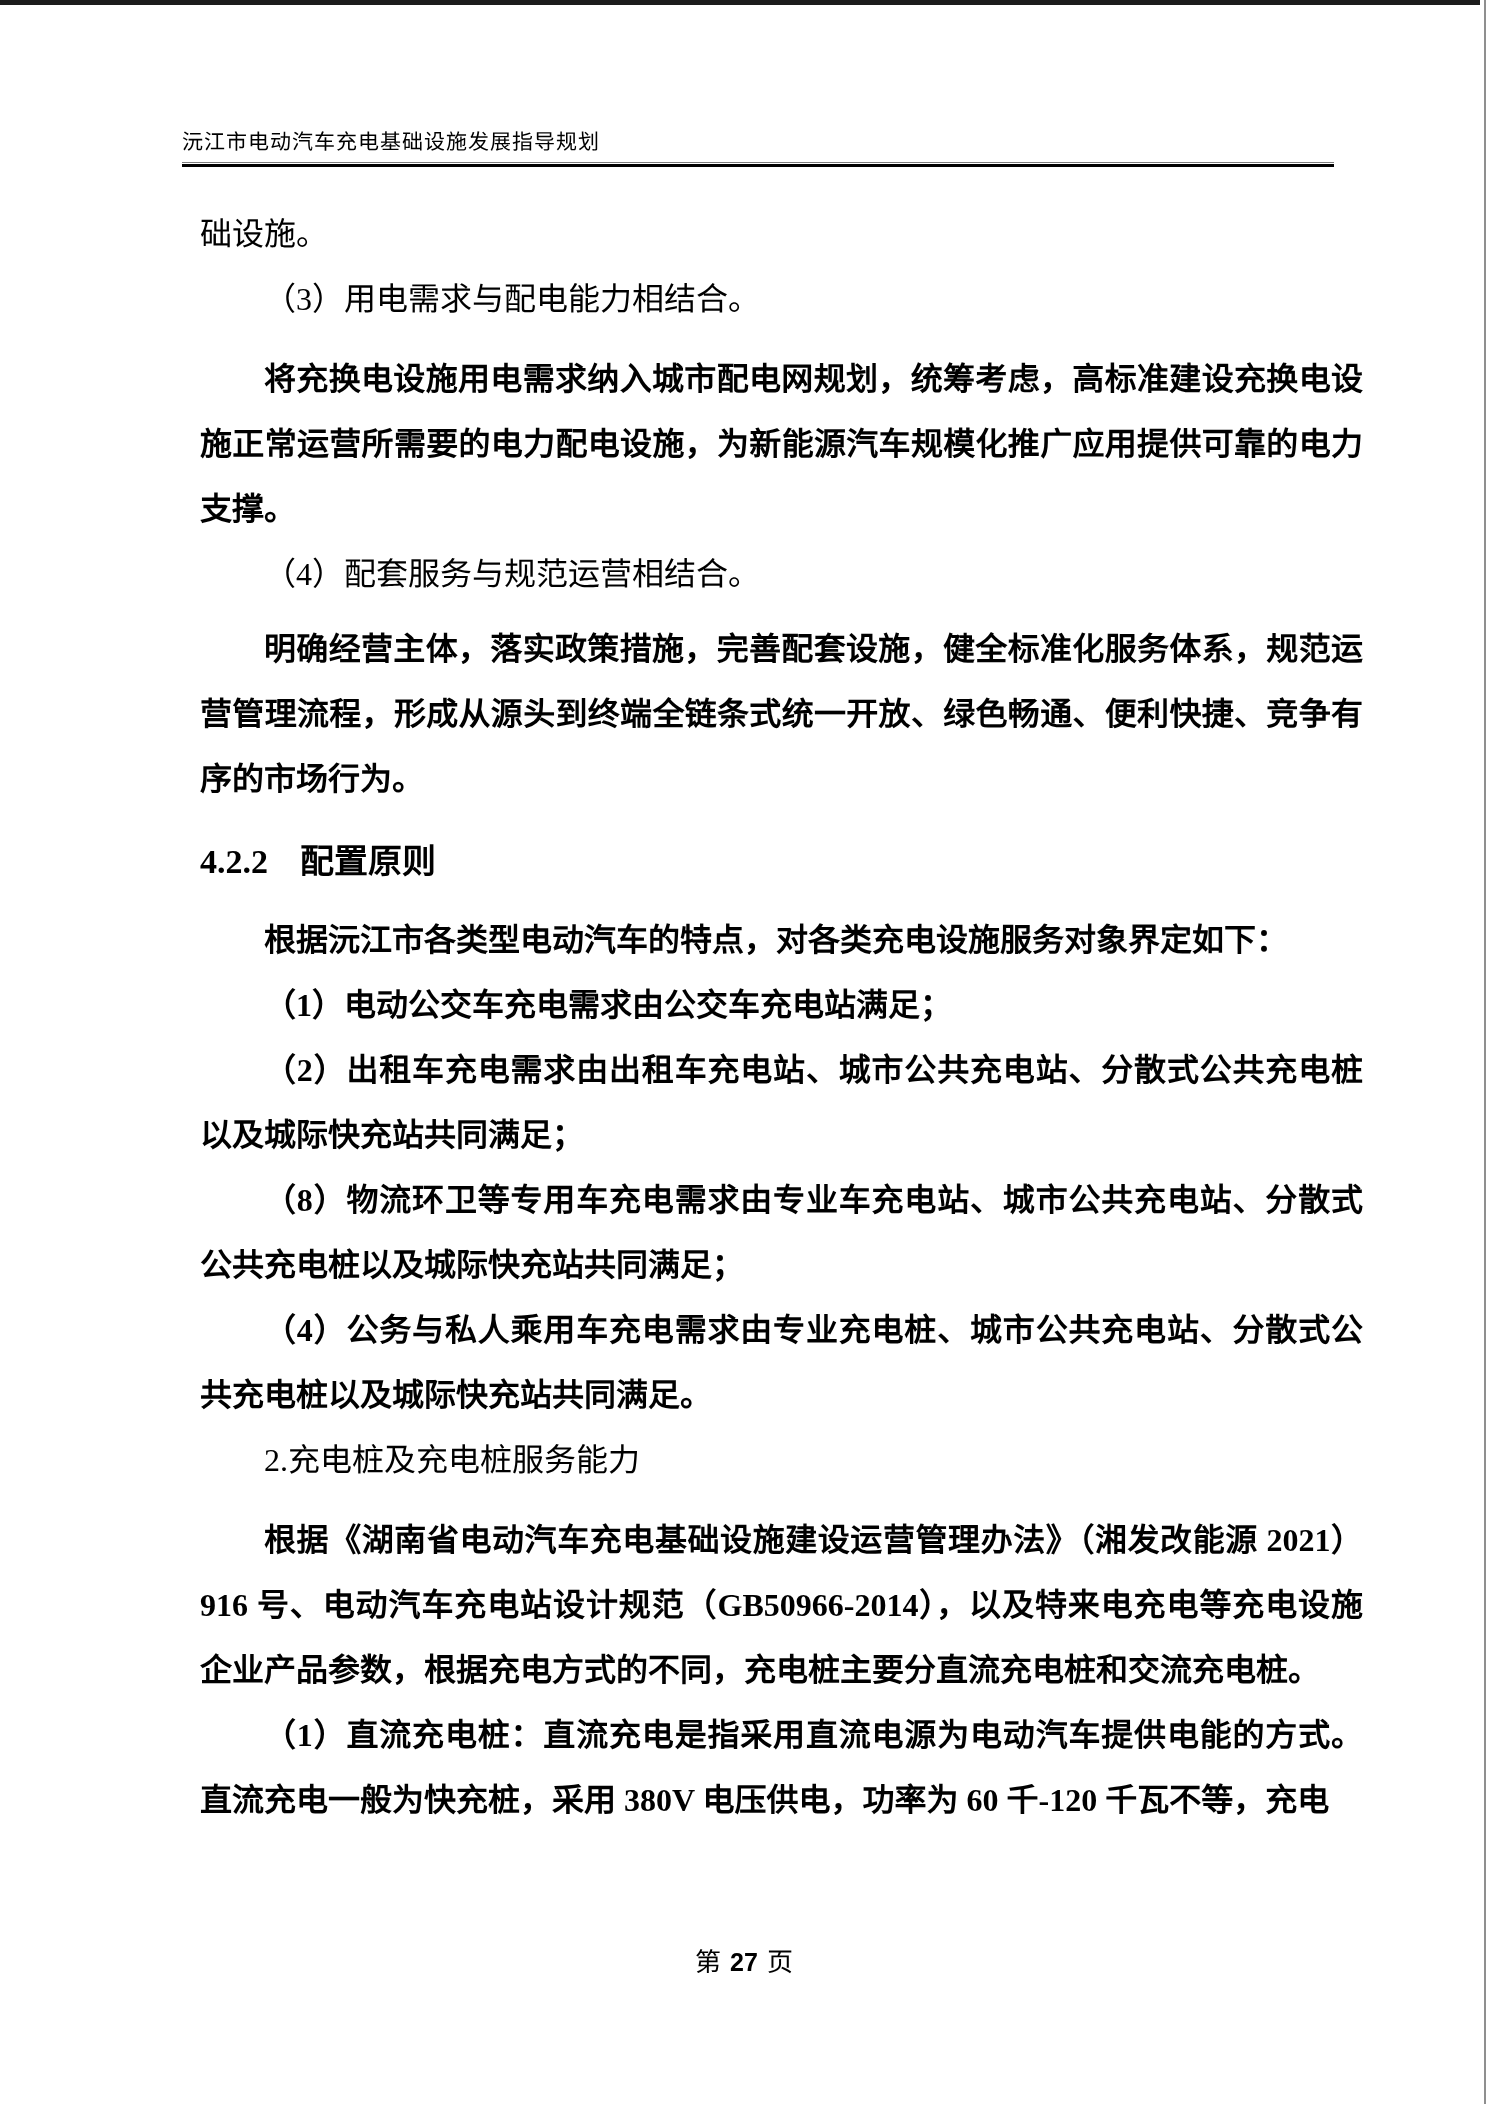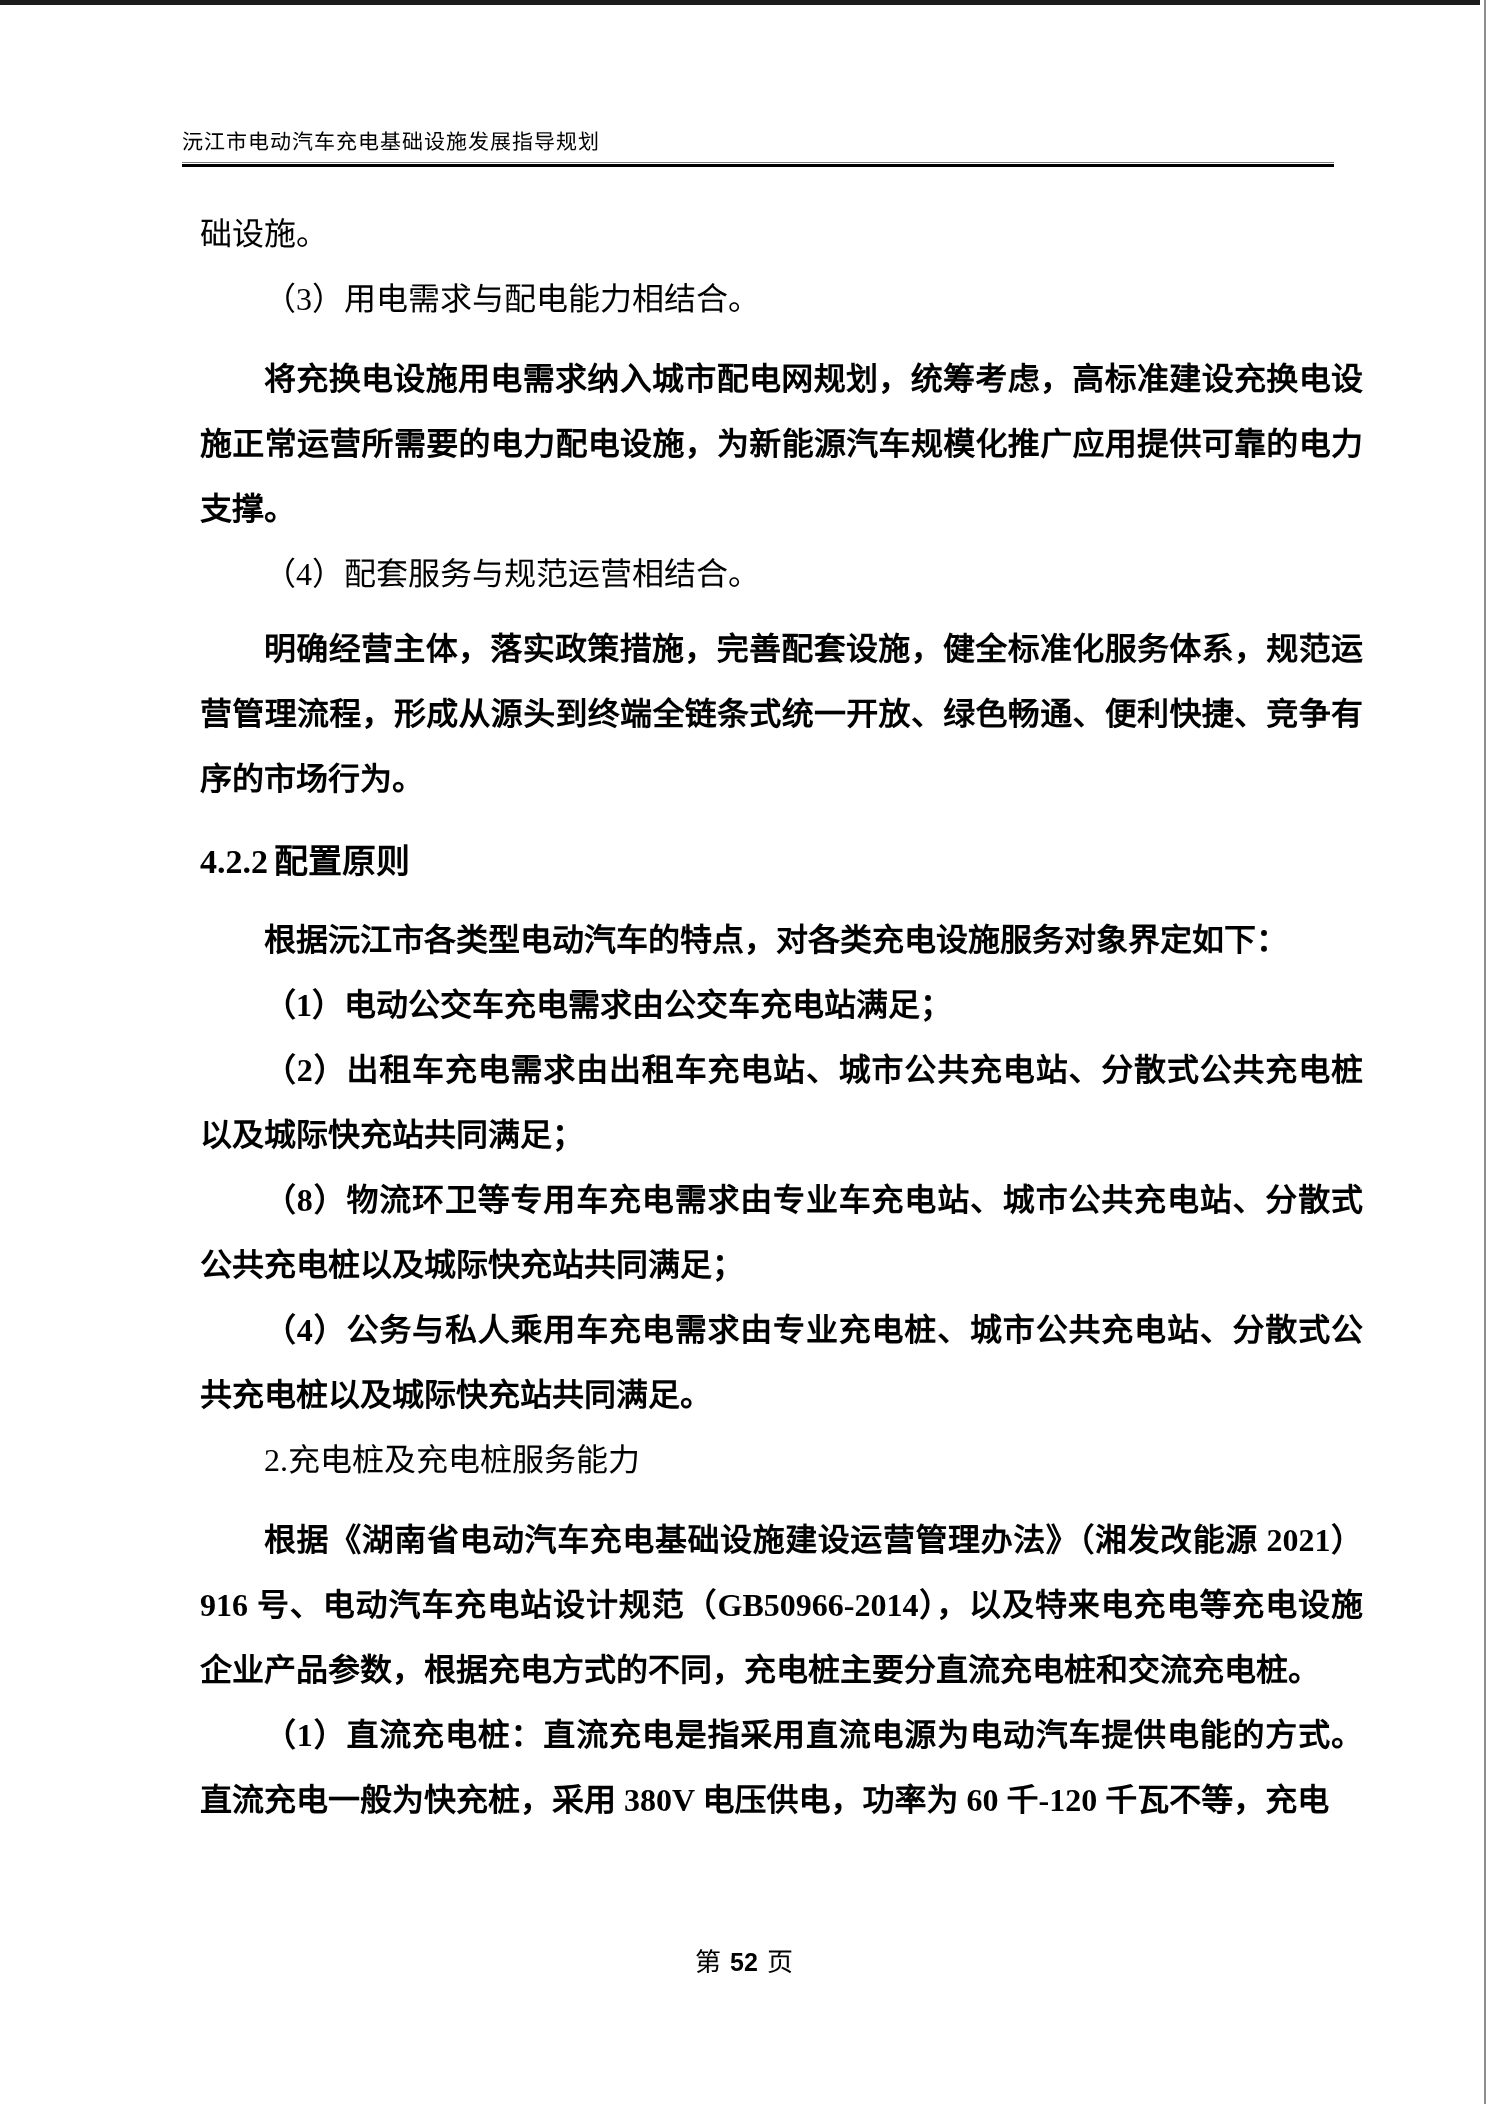--- a/index.html
+++ b/index.html
@@ -36,21 +36,21 @@
   
   .content {
     position: absolute; left: 200px; top: 202px; width: 1163px;
     font-size: 32px; line-height: 65px;
     text-align: justify;
   }
   .content p { margin: 0; padding: 0; }
   .indent { text-indent: 2em; font-weight: bold; }
   .bold { font-weight: normal; }
   .section-heading { font-size: 34px; font-weight: bold; }
-  .section-heading .num { margin-right: 6px; }
+  .section-heading .num { margin-right: 32px; }
   .mt10 { margin-top: 10px !important; }
   .mt14 { margin-top: 14px !important; }
   .mt15 { margin-top: 15px !important; }
   .mt17 { margin-top: 17px !important; }
   .mt23 { margin-top: 23px !important; }
 
   
   .footer {
     position: absolute; left: 0; top: 1942px; width: 1488px;
     text-align: center; font-size: 26px; line-height: 40px;
@@ -84,16 +84,16 @@
     <p class="indent">（1）电动公交车充电需求由公交车充电站满足；</p>
     <p class="indent">（2）出租车充电需求由出租车充电站、城市公共充电站、分散式公共充电桩以及城际快充站共同满足；</p>
     <p class="indent">（8）物流环卫等专用车充电需求由专业车充电站、城市公共充电站、分散式公共充电桩以及城际快充站共同满足；</p>
     <p class="indent">（4）公务与私人乘用车充电需求由专业充电桩、城市公共充电站、分散式公共充电桩以及城际快充站共同满足。</p>
     <p class="bold indent">2.充电桩及充电桩服务能力</p>
     <p class="indent mt15">根据《湖南省电动汽车充电基础设施建设运营管理办法》（湘发改能源 2021）916 号、电动汽车充电站设计规范（GB50966-2014），以及特来电充电等充电设施企业产品参数，根据充电方式的不同，充电桩主要分直流充电桩和交流充电桩。</p>
     <p class="indent">（1）直流充电桩：直流充电是指采用直流电源为电动汽车提供电能的方式。直流充电一般为快充桩，采用 380V 电压供电，功率为 60 千-120 千瓦不等，充电</p>
   </div>
 
   <div class="footer">
-    <span>第</span><span class="pnum">52</span><span>页</span>
+    <span>第</span><span class="pnum">27</span><span>页</span>
   </div>
 
 </div>
 
 </body></html>

